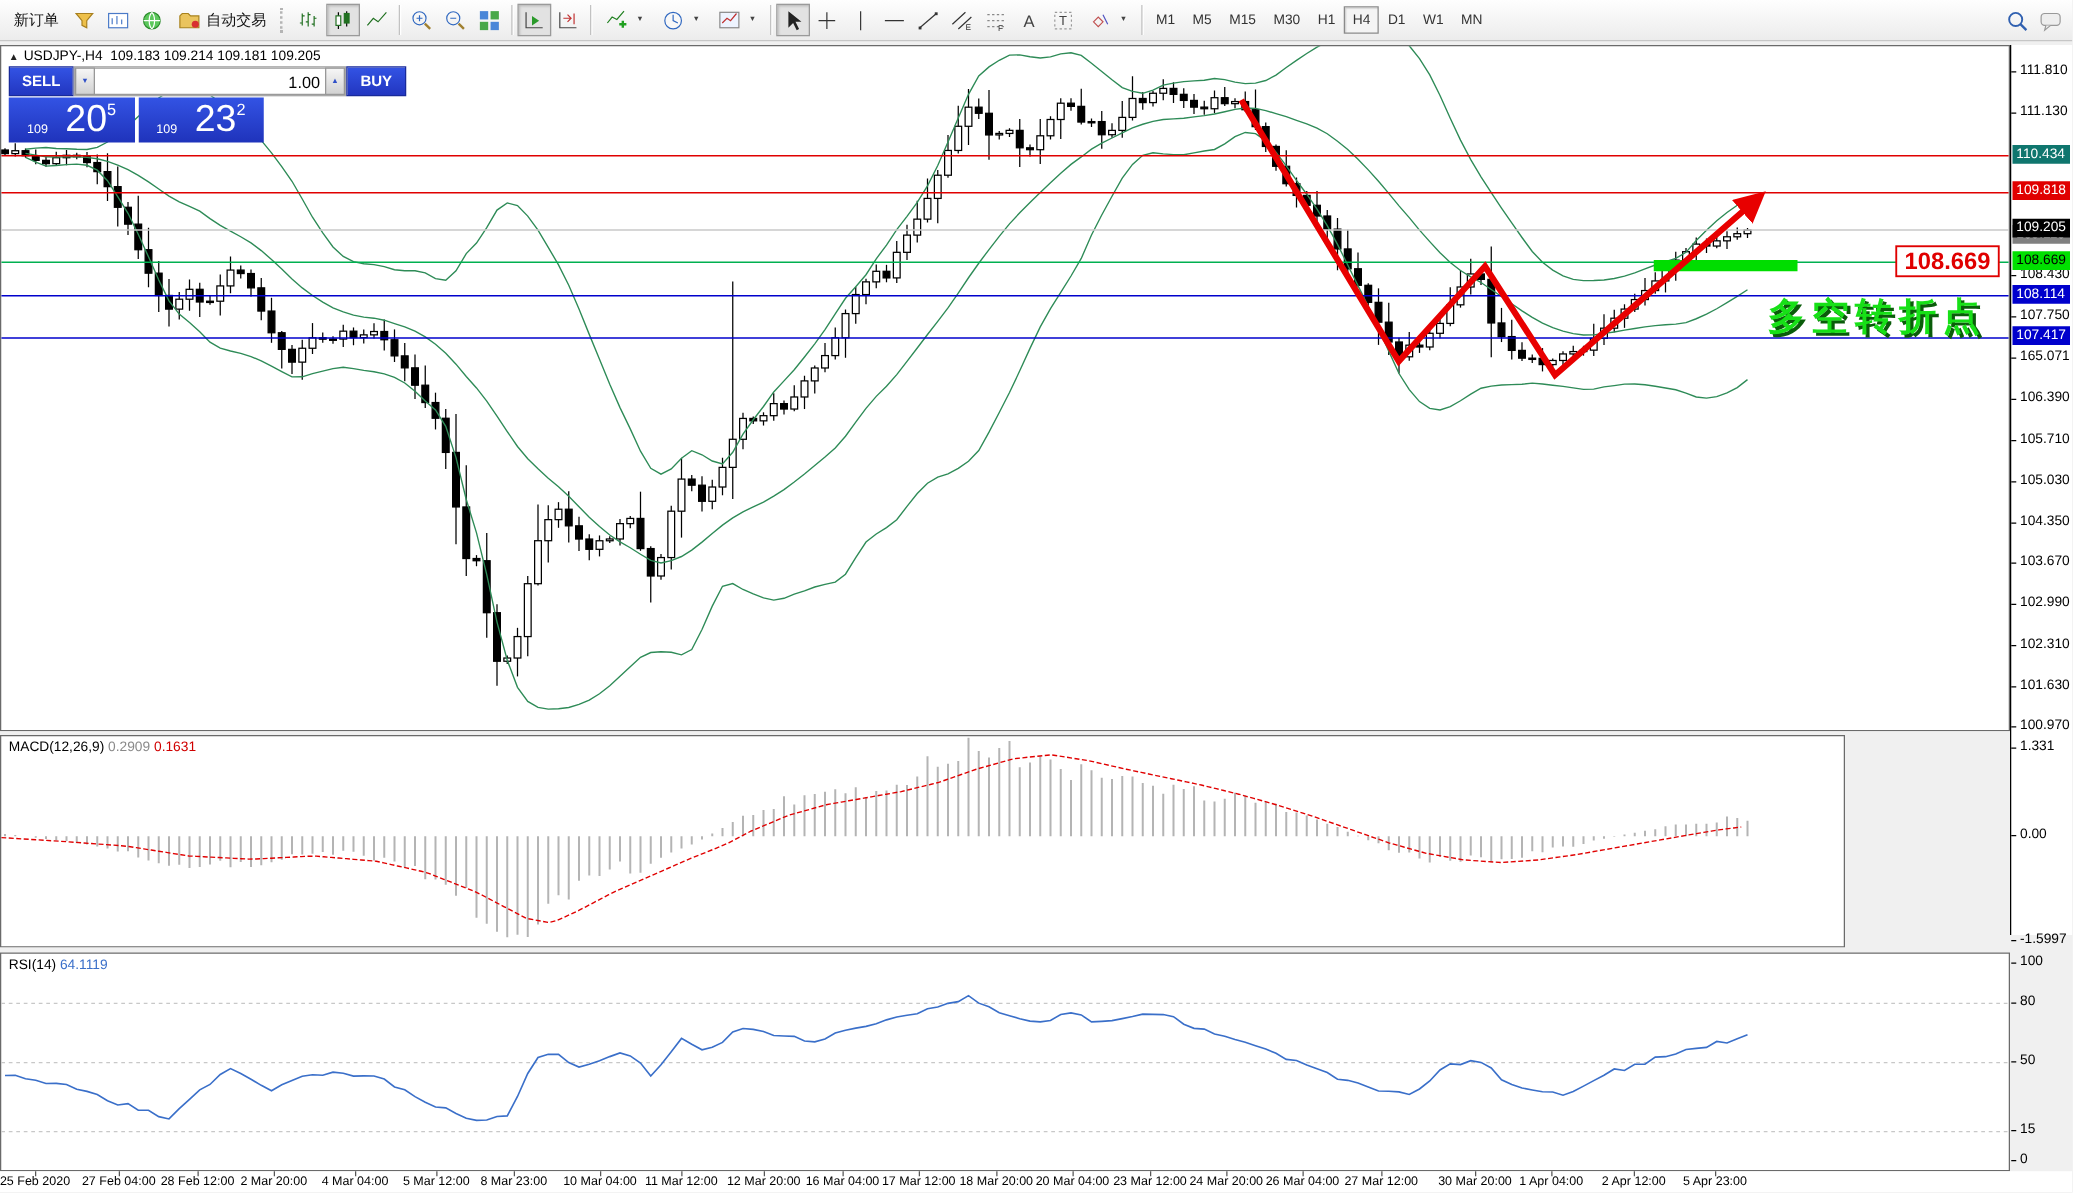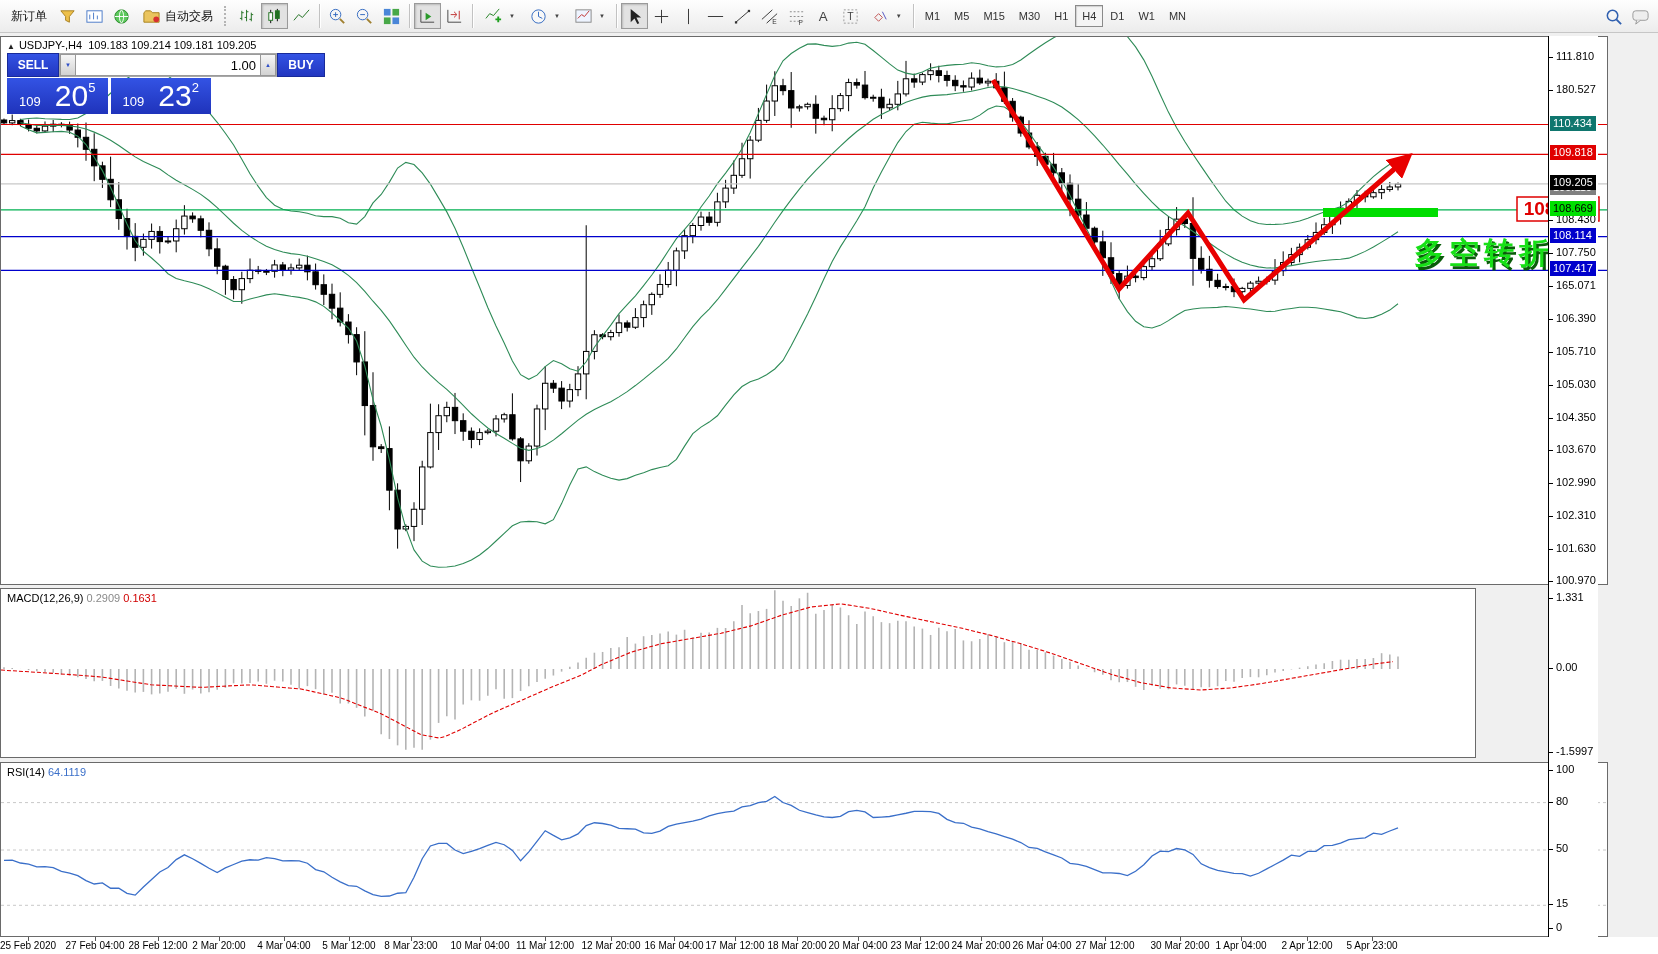--- a/index.html
+++ b/index.html
@@ -25,21 +25,21 @@
   #macd-pane{top:588px;width:1476px;height:170px;}
   #rsi-pane{top:762px;width:1608px;height:175px;}
   .pane svg{position:absolute;left:0;top:0;}
   .splitter{position:absolute;left:0;width:1608px;background:#f0f0f0;cursor:ns-resize;}
   #split1{top:585px;height:3px;} #split2{top:758px;height:4px;}
   .pane-label{position:absolute;left:6px;top:3px;font-size:11px;color:#000;z-index:5;white-space:nowrap;}
   .pl-gray{color:#8a8a8a;} .pl-red{color:#d00000;} .pl-blue{color:#3a6fc9;}
   #chart-title{position:absolute;left:6px;top:2px;font-size:11px;color:#000;z-index:6;white-space:nowrap;}
   #chart-title .tri{font-size:8px;margin-right:4px;color:#222;}
   
-  #price-axis{position:absolute;left:1548px;top:36px;width:50px;height:918px;background:#fff;
+  #price-axis{position:absolute;left:1608px;top:36px;width:50px;height:712px;background:#fff;
     border-left:1px solid #000;box-sizing:border-box;}
   .ax-tick{position:absolute;left:0;width:4px;height:1px;background:#000;}
   .ax-lbl{position:absolute;left:7px;font-size:11px;color:#000;white-space:nowrap;}
   .ax-tag{position:absolute;left:1px;width:46px;height:15px;font-size:11px;line-height:15px;padding-left:3px;
     box-sizing:border-box;white-space:nowrap;}
   #time-axis{position:absolute;left:0;top:937px;width:1658px;height:17px;background:#fff;}
   .t-lbl{position:absolute;top:3px;width:70px;margin-left:-35px;text-align:center;font-size:10px;color:#000;white-space:nowrap;}
   .t-tick{position:absolute;top:0;width:1px;height:4px;background:#555;}
   
   #trade-panel{position:absolute;left:6px;top:16px;width:204px;z-index:7;font-family:inherit;}
@@ -48,21 +48,21 @@
     font-weight:600;font-family:inherit;cursor:pointer;}
   .tp-sell{flex:0 0 52px;} .tp-buy{flex:0 0 48px;}
   .tp-vol{flex:1;display:flex;align-items:stretch;background:#d6d6d6;border:1px solid #a8a8a8;box-sizing:border-box;}
   .tp-spin{width:16px;border:1px solid #989898;background:linear-gradient(#f6f6f6,#d2d2d2);color:#3050c8;
     font-size:6px;cursor:pointer;padding:0;}
   .tp-input{flex:1;border:1px solid #9a9a9a;border-left:none;border-right:none;text-align:right;font-size:13px;
     padding:0 4px;font-family:inherit;min-width:0;}
   .tp-prices{display:flex;gap:3px;margin-top:1px;}
   .tp-price{flex:1;height:36px;background:linear-gradient(#3353e4,#1f33bb);color:#fff;display:flex;
     align-items:center;justify-content:center;cursor:pointer;}
-  .tp-price .pre{font-size:13px;align-self:flex-end;margin-bottom:5px;}
+  .tp-price .pre{font-size:10px;align-self:flex-end;margin-bottom:5px;}
   .tp-price .big{font-size:30px;line-height:30px;margin-left:14px;}
   .tp-price .sup{font-size:13px;align-self:flex-start;margin-top:2px;}
 </style>
 </head>
 <body>
 
 <div id="app">
 
   <div id="toolbar">
     <button class="tbtn wide">新订单</button>
@@ -846,21 +846,21 @@
     <div class="pane-label">
       <span>RSI(14)</span>
       <span class="pl-blue">64.1119</span>
     </div>
   </div>
 
   <div id="price-axis">
       <div class="ax-tick" style="top: 21px;"></div>
       <div class="ax-lbl" style="top: 14px;">111.810</div>
       <div class="ax-tick" style="top: 53.8712px;"></div>
-      <div class="ax-lbl" style="top: 46.8712px;">180.527</div>
+      <div class="ax-lbl" style="top: 46.8712px;">111.130</div>
       <div class="ax-tick" style="top: 184.389px;"></div>
       <div class="ax-lbl" style="top: 177.389px;">108.430</div>
       <div class="ax-tick" style="top: 217.26px;"></div>
       <div class="ax-lbl" style="top: 210.26px;">107.750</div>
       <div class="ax-tick" style="top: 250.132px;"></div>
       <div class="ax-lbl" style="top: 243.132px;">165.071</div>
       <div class="ax-tick" style="top: 283.003px;"></div>
       <div class="ax-lbl" style="top: 276.003px;">106.390</div>
       <div class="ax-tick" style="top: 315.874px;"></div>
       <div class="ax-lbl" style="top: 308.874px;">105.710</div>

